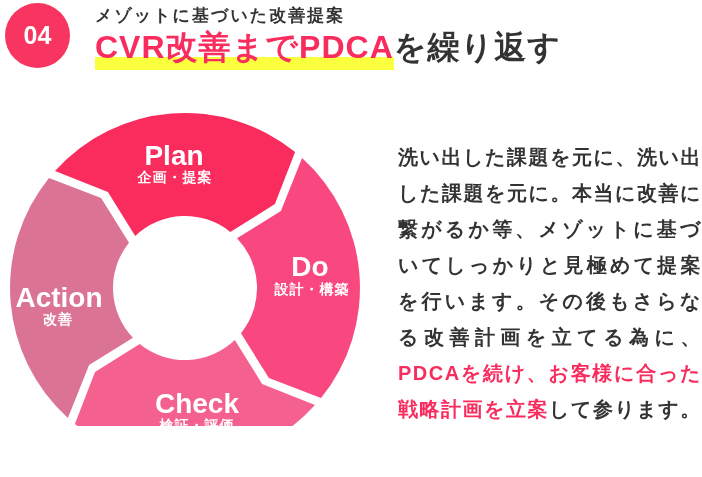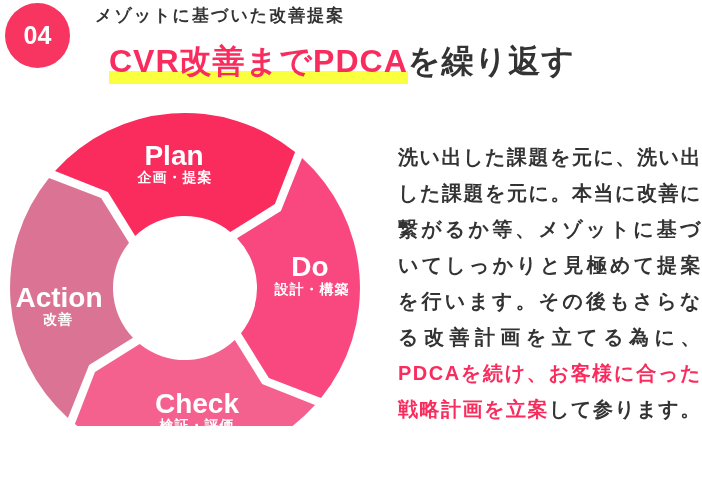--- a/index.html
+++ b/index.html
@@ -30,21 +30,21 @@
     position: absolute;
     left: 95px; top: 4px;
     font-size: 17px;
     font-weight: bold;
     letter-spacing: 2px;
     color: #333333;
   }
   .title {
     position: absolute;
     left: 95px; top: 25px;
-    margin: 14px;
+    margin: 0;
     font-size: 32px;
     line-height: 44px;
     font-weight: 900;
     letter-spacing: 1px;
     color: #333333;
     white-space: nowrap;
     text-align: center;
   }
   .title .hl {
     color: #F92C5E;

